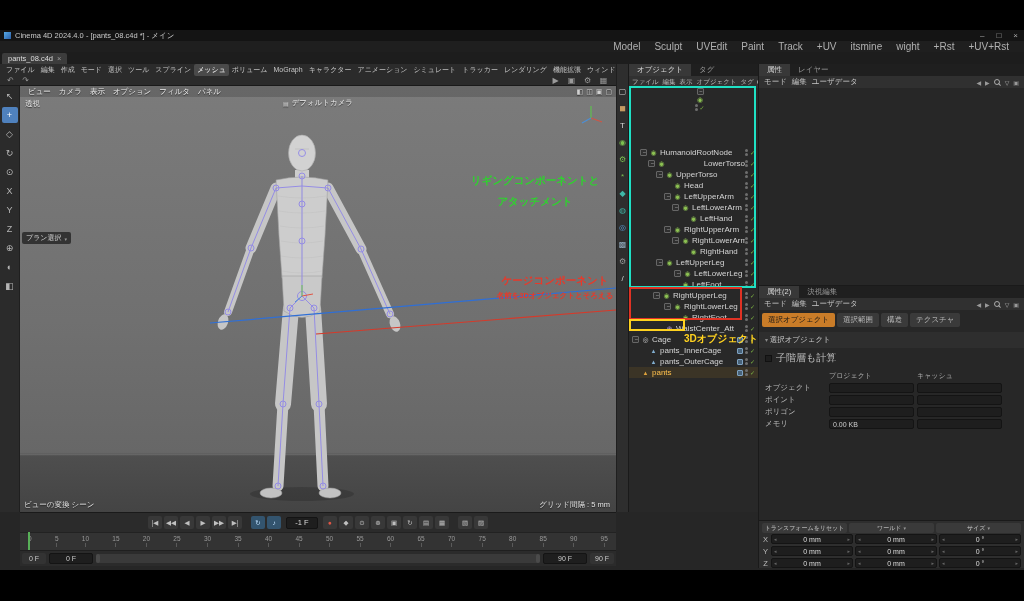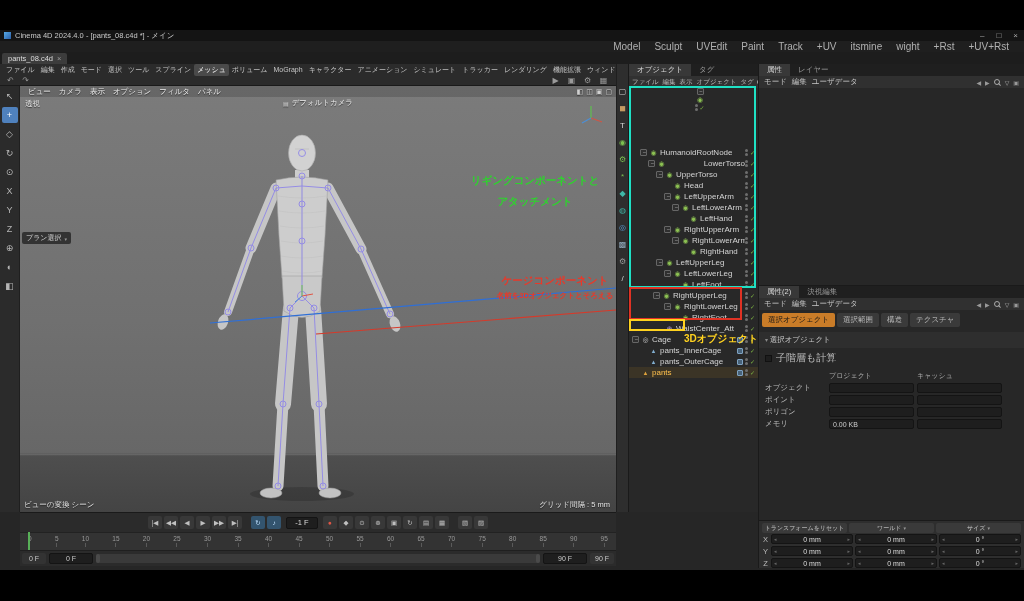--- a/index.html
+++ b/index.html
@@ -602,21 +602,21 @@
     <span class="obj-label">LeftUpperLeg</span>
     <span class="row-right">
 
       <span class="dots">
               <i></i>
               <i></i>
             </span>
       <span class="check"></span>
     </span>
   </div>
-        <div class="tree-row" style="padding-left: 27px; margin-left: 8px;">
+        <div class="tree-row" style="padding-left: 45px;">
     <span class="expander"></span>
     <span class="obj-icon ic-joint"></span>
     <span class="obj-label">LeftLowerLeg</span>
     <span class="row-right">
 
       <span class="dots">
               <i></i>
               <i></i>
             </span>
       <span class="check"></span>

